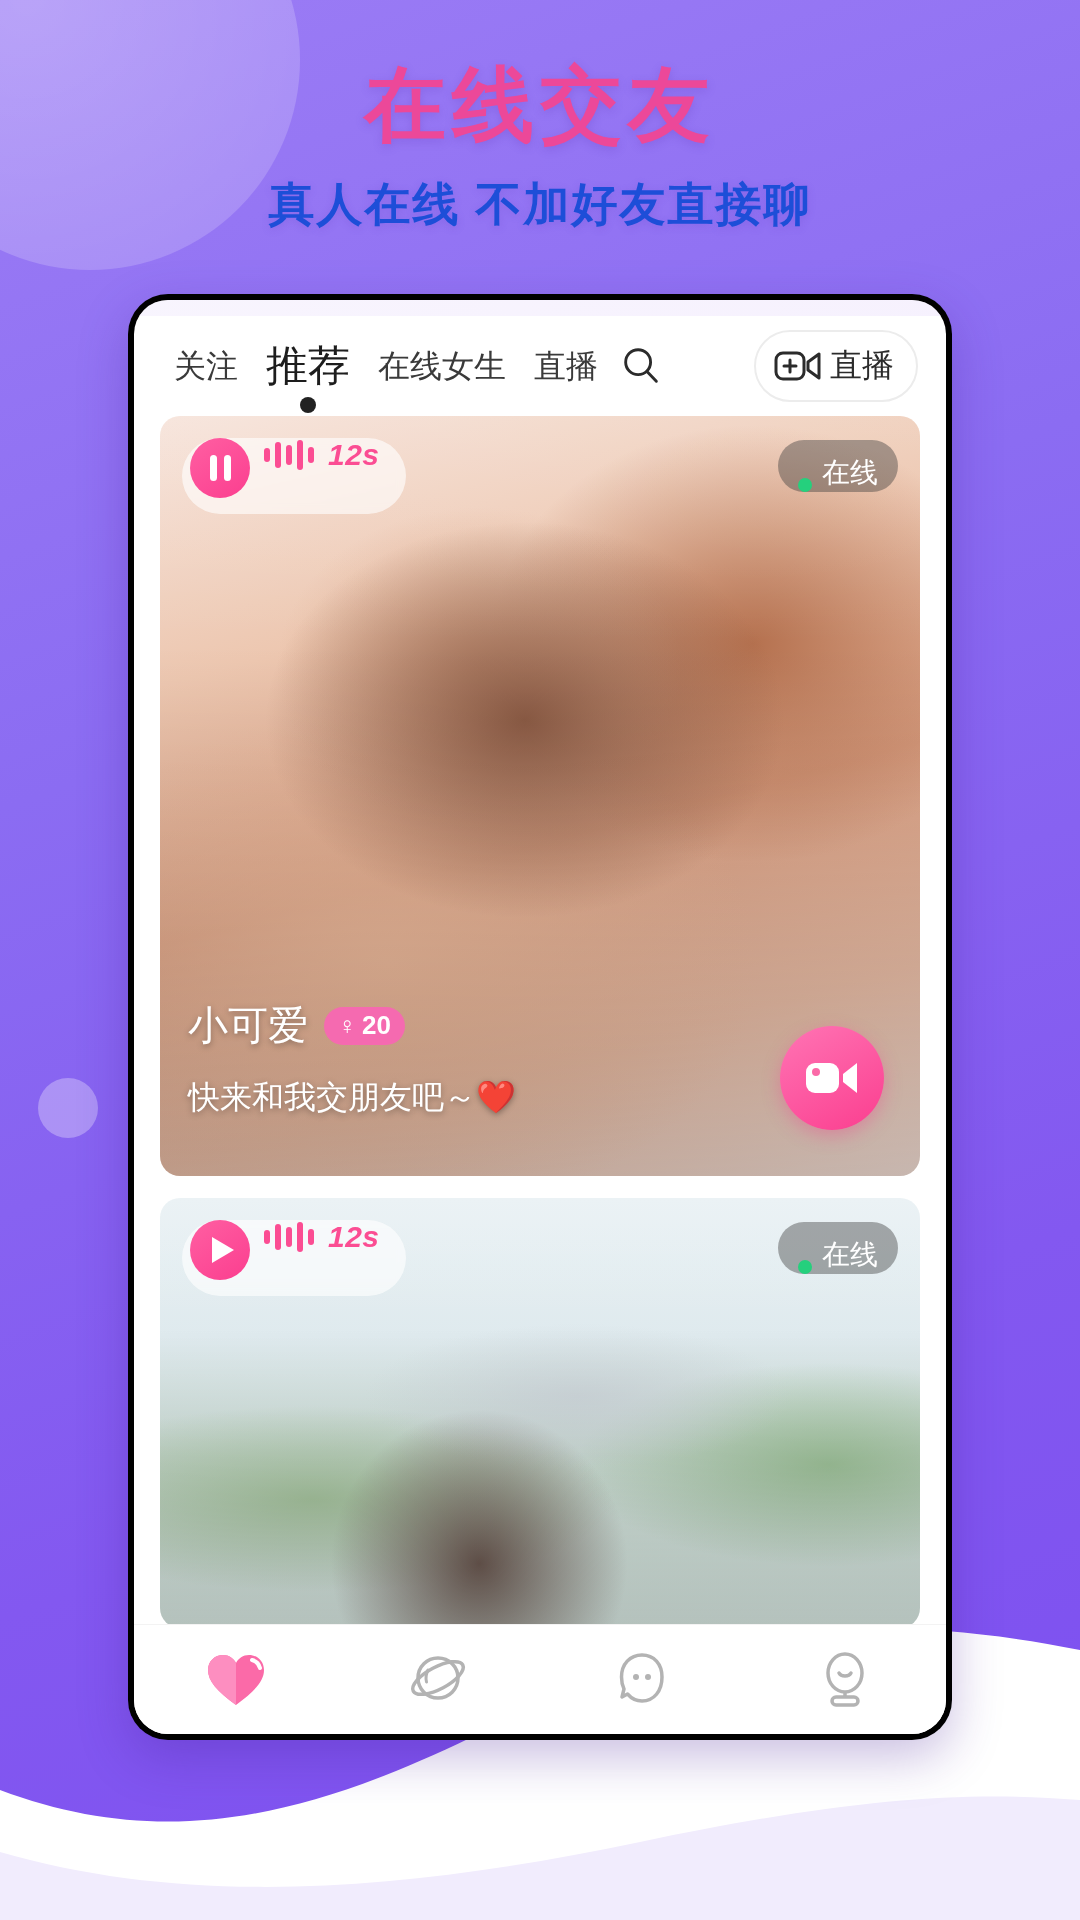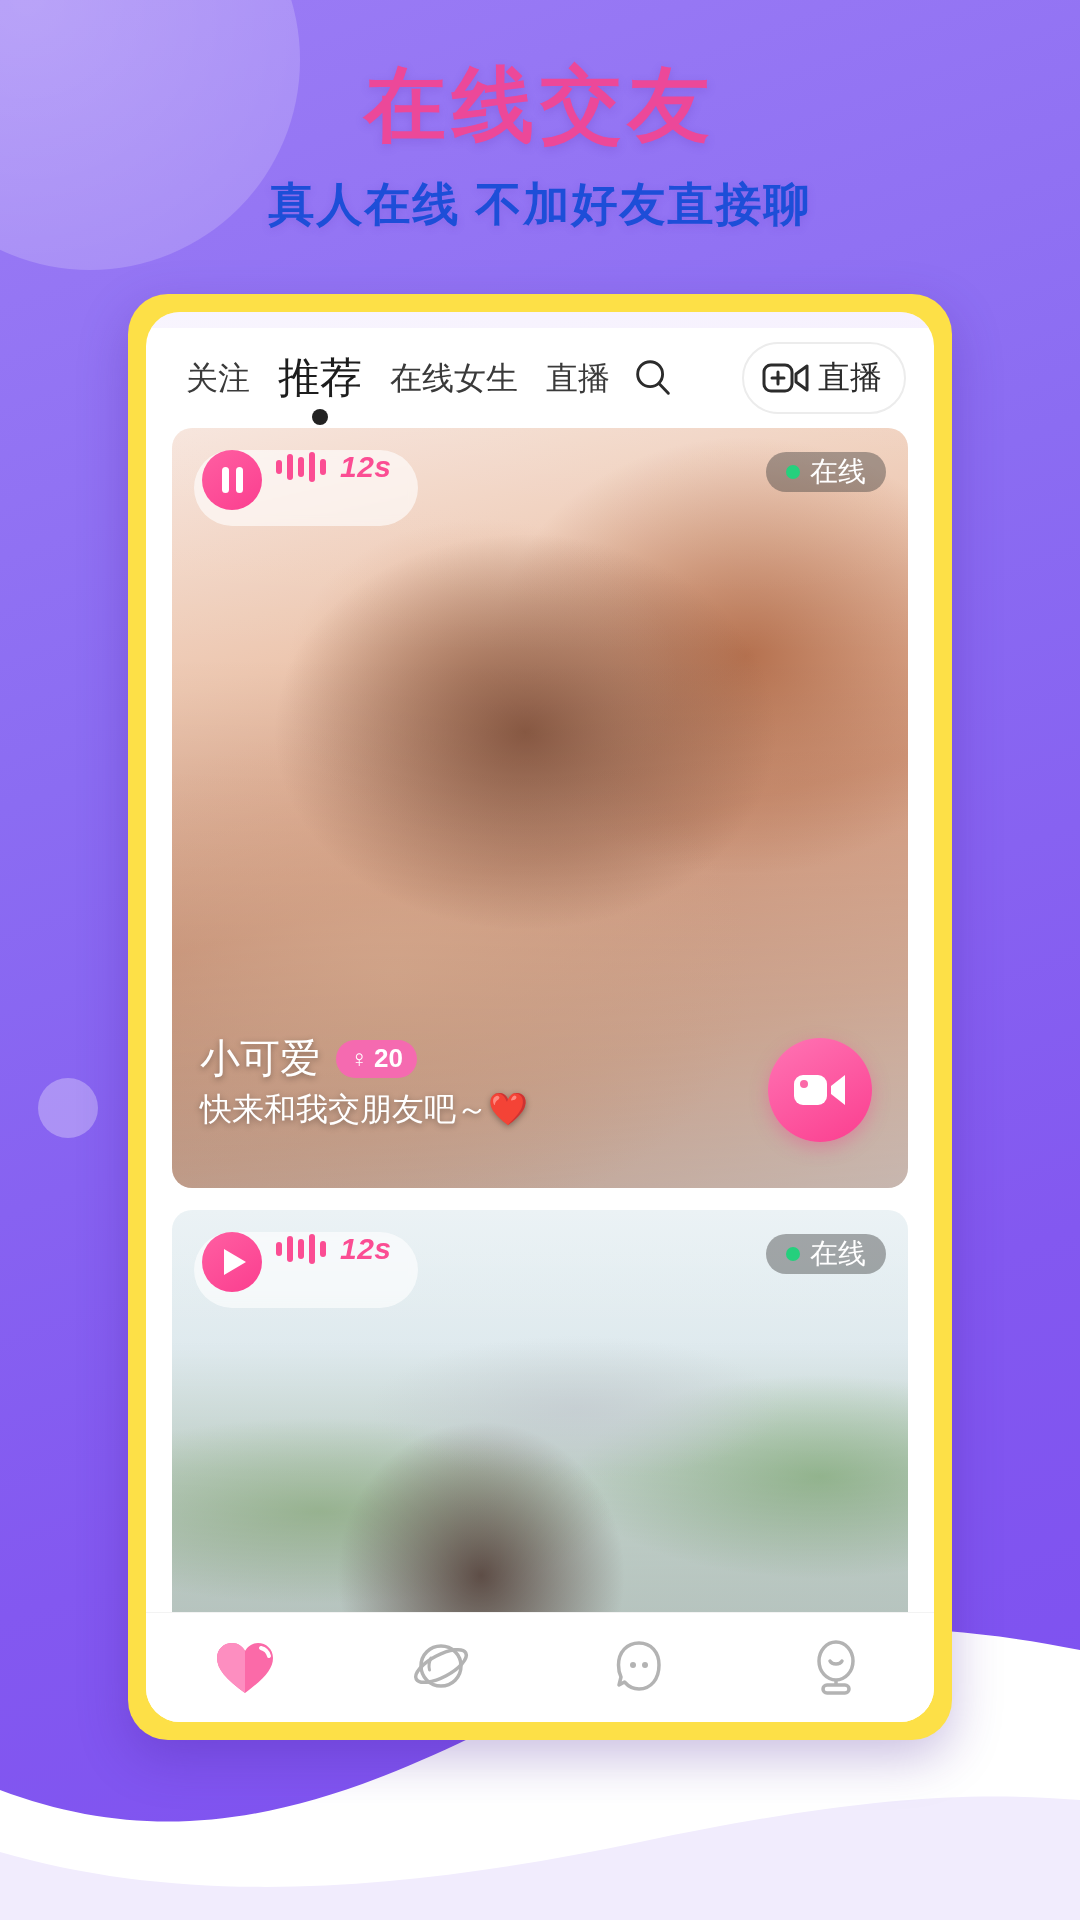--- a/index.html
+++ b/index.html
@@ -41,23 +41,23 @@
   .promo-sub {
     color:#1d4ed8; font-size:46px; font-weight:bold;
     margin-top:26px; letter-spacing:2px;
     text-shadow:0 2px 8px rgba(90,50,180,.18);
   }
 
   
   .phone {
     position:absolute; left:128px; top:294px;
     width:824px; height:1446px;
-    background:#fde047;
+    background:#000000;
     border-radius:40px;
-    padding:18px;
+    padding:6px;
     box-shadow:0 18px 50px rgba(70,30,150,.28);
     z-index:6;
   }
   .screen {
     width:100%; height:100%;
     background:#fff; border-radius:34px; overflow:hidden;
     display:flex; flex-direction:column;
     position:relative;
   }
   .statusbar {
@@ -152,22 +152,22 @@
     border-top:13px solid transparent;
     border-bottom:13px solid transparent;
   }
   .wave { display:flex; align-items:center; gap:5px; height:34px; }
   .wave i { display:block; width:6px; background:#fb4d93; border-radius:3px; }
   .dur { font-size:30px; color:#fb4d93; font-weight:bold; letter-spacing:.5px; }
 
   
   .online {
     position:absolute; right:22px; top:24px;
-    display:flex; align-items:center; gap:10px;
-    height:40px; padding:0 20px;
+    display:flex; align-items:flex-end; gap:10px;
+    height:52px; padding:0 20px;
     border-radius:26px; background:rgba(60,60,60,.42);
   }
   .online .gdot { width:14px; height:14px; border-radius:50%; background:#25d07d; }
   .online .olbl { font-size:28px; color:#fff; }
 
   
   .prof {
     position:absolute; left:28px; bottom:56px;
   }
   .prof-row { display:flex; align-items:center; gap:16px; }
@@ -176,21 +176,21 @@
     text-shadow:0 2px 6px rgba(0,0,0,.35);
   }
   .gender-badge {
     display:flex; align-items:center; gap:6px;
     height:38px; padding:0 14px; border-radius:19px;
     background:#f56ab0;
   }
   .gender-badge .sym { font-size:24px; color:#fff; line-height:1; }
   .gender-badge .age { font-size:26px; color:#fff; font-weight:bold; }
   .prof-bio {
-    margin-top:2px; font-size:32px; color:#fff;
+    margin-top:23px; font-size:32px; color:#fff;
     text-shadow:0 2px 6px rgba(0,0,0,.35);
   }
 
   .vcall {
     position:absolute; right:36px; bottom:46px;
     width:104px; height:104px; border-radius:50%;
     background:linear-gradient(150deg,#ff74b4,#fb3e8f);
     display:flex; align-items:center; justify-content:center;
     box-shadow:0 6px 18px rgba(240,60,140,.35);
   }

